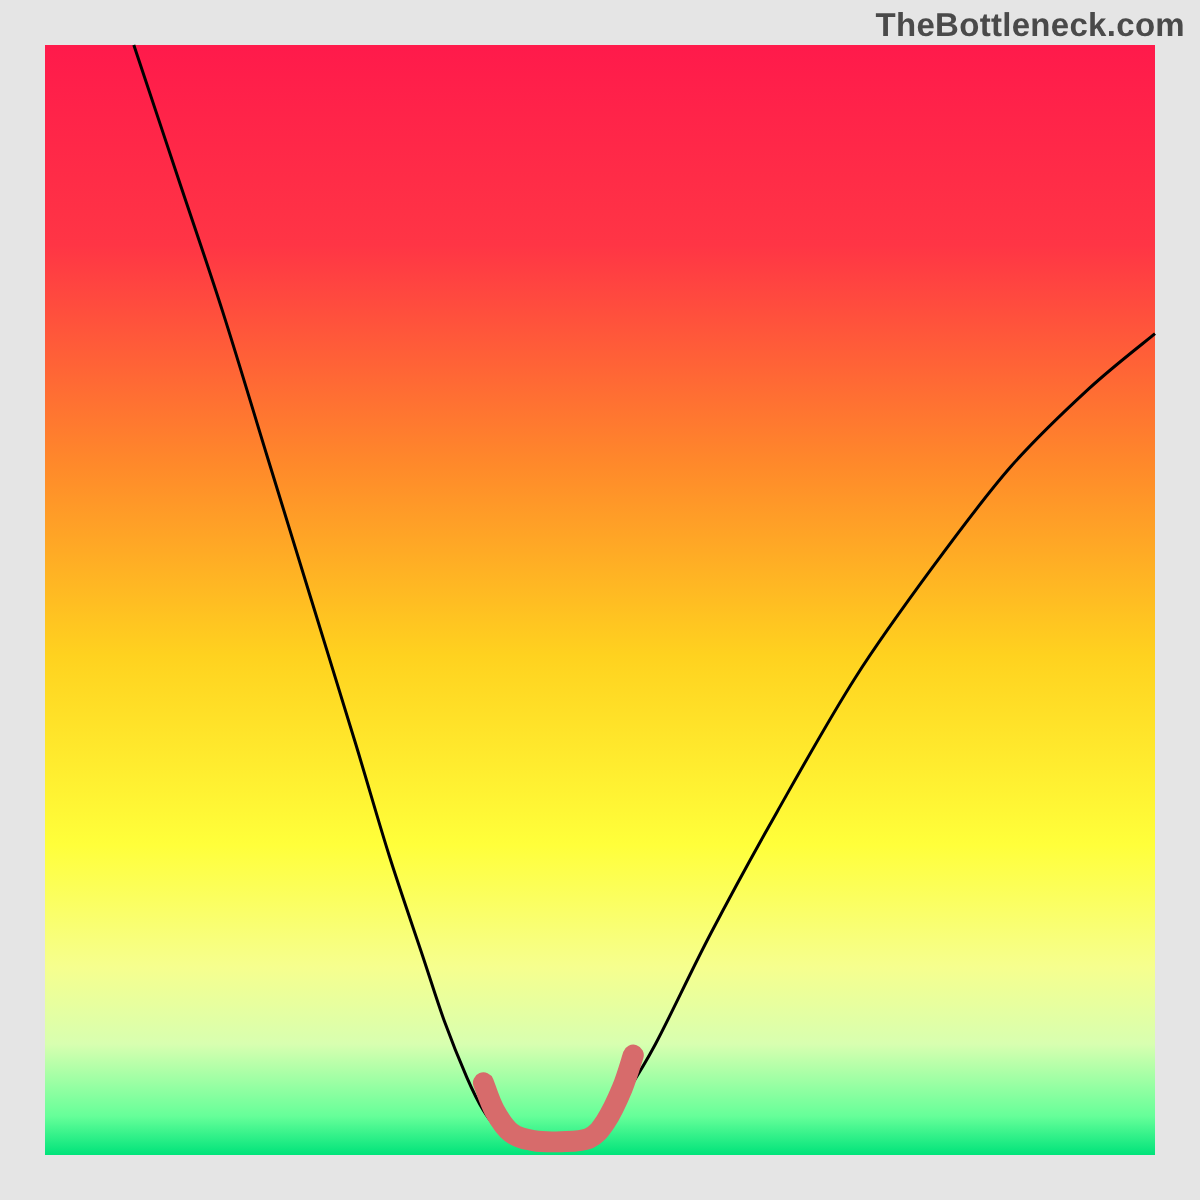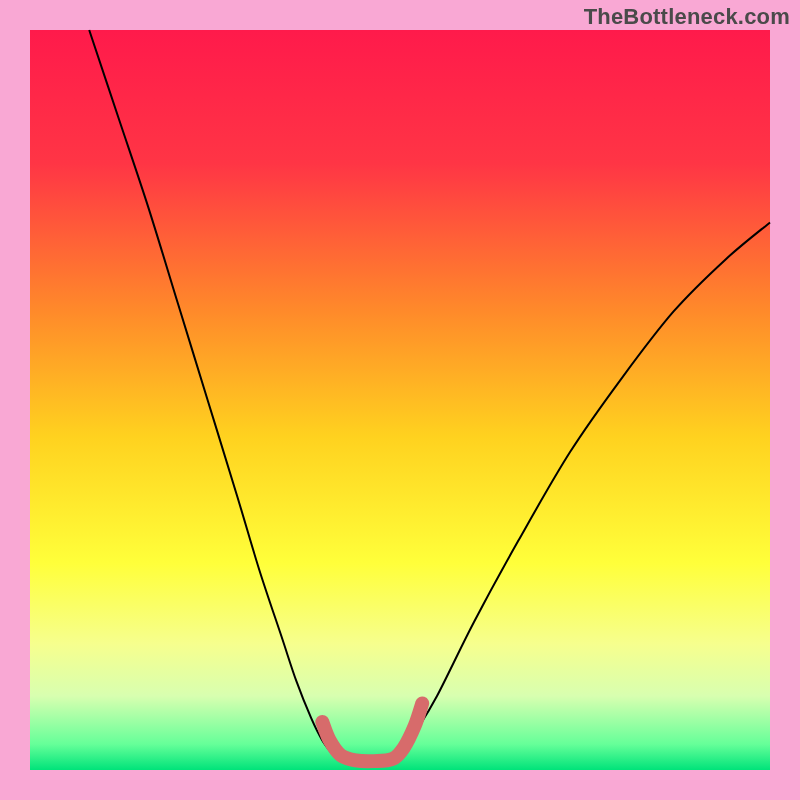--- a/index.html
+++ b/index.html
@@ -10,21 +10,21 @@
     background: #000;
     font-family: Arial, Helvetica, sans-serif;
     overflow: hidden;
   }
   .frame {
     position: absolute;
     left: 0;
     top: 0;
     width: 800px;
     height: 800px;
-    background: #f9a8d4;
+    background: #e5e5e5;
   }
   .watermark {
     position: absolute;
     top: 4px;
     right: 10px;
     color: #4a4a4a;
     font-size: 22px;
     font-weight: 600;
     letter-spacing: 0.2px;
     user-select: none;

